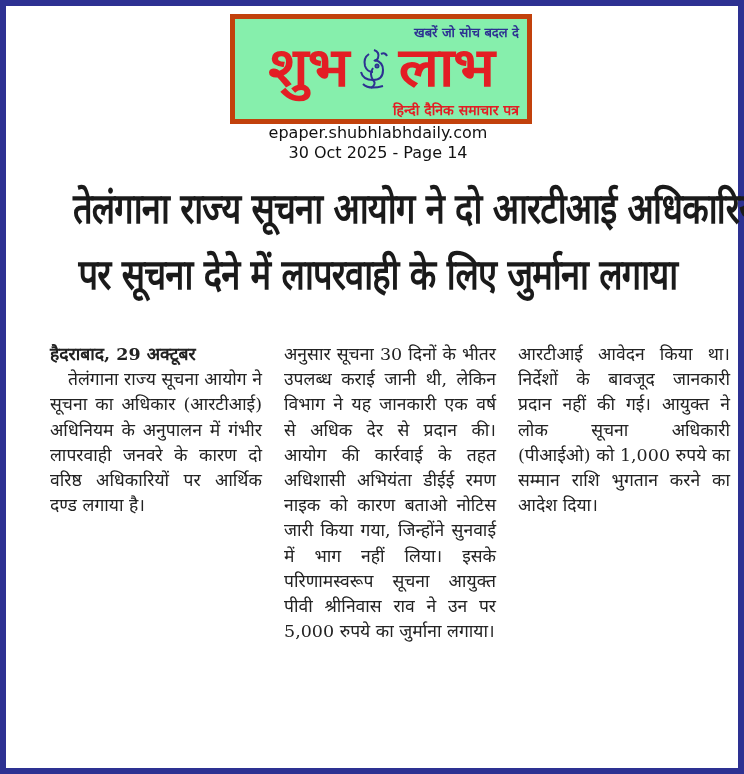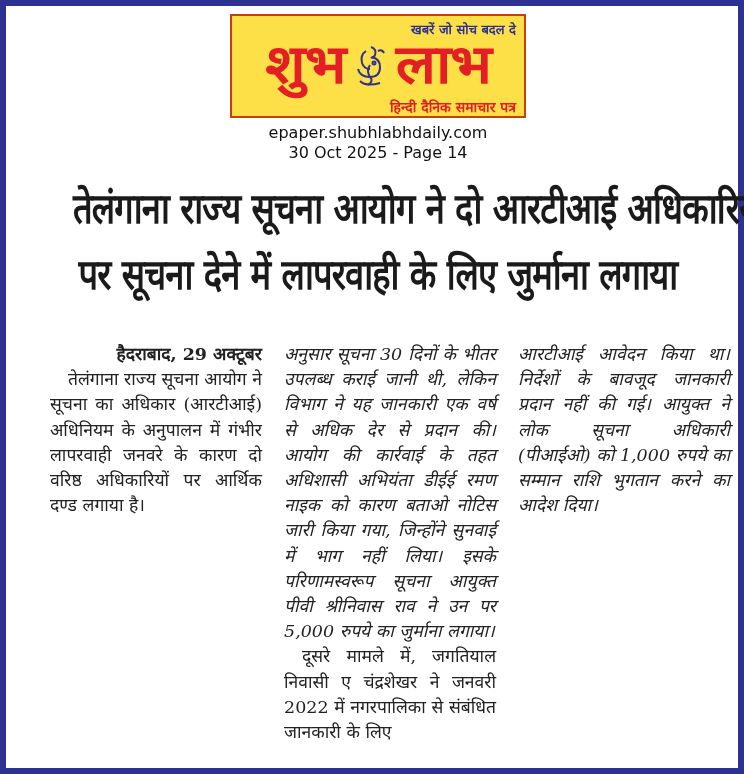--- a/index.html
+++ b/index.html
@@ -10,22 +10,22 @@
       box-sizing: border-box;
       border-top: 6px solid #2d3192;
       border-left: 6px solid #2d3192;
       border-right: 6px solid #2d3192;
       border-bottom: 6px solid #2d3192;
       background: #ffffff;
     }
     .masthead {
       position: absolute; left: 224px; top: 8px;
       width: 292px; height: 100px;
-      border: 2px solid #c2410c;
-      background: #fde047;
+      border: 5px solid #c2410c;
+      background: #86efac;
     }
     .tagline {
       position: absolute; right: 8px; top: 4px;
       color: #2d3192; font-size: 13px; font-weight: bold;
       font-family: "DejaVu Sans", sans-serif;
     }
     .brand {
       position: absolute; left: 6px; top: 16px;
       width: 280px; height: 64px;
       display: flex; align-items: center; justify-content: center;
@@ -61,23 +61,23 @@
       position: absolute; top: 336px; left: 44px; width: 690px; height: 430px;
       display: flex; gap: 22px;
     }
     .col {
       width: 212px;
       font-family: "DejaVu Serif", serif;
       font-size: 17.5px; line-height: 25.2px; color: #222;
       text-align: justify; text-align-last: auto;
     }
     .col p { margin: 0; text-indent: 18px; }
-    .col p.noindent { text-indent: 0; font-style: italic; }
+    .col p.noindent { text-indent: 0; }
     .dateline {
-      text-align: right; font-weight: bold; text-indent: 0 !important;
+      text-align: left; font-weight: bold; text-indent: 0 !important;
     }
   </style>
 </head>
 <body>
 
 <div class="frame">
 
   <div class="masthead">
     <div class="tagline">खबरें जो सोच बदल दे</div>
     <div class="brand">
@@ -110,20 +110,19 @@
     <div>पर सूचना देने में लापरवाही के लिए जुर्माना लगाया</div>
   </div>
 
   <div class="columns">
     <div class="col">
       <p class="dateline">हैदराबाद, 29 अक्टूबर</p>
       <p>तेलंगाना राज्य सूचना आयोग ने सूचना का अधिकार (आरटीआई) अधिनियम के अनुपालन में गंभीर लापरवाही जनवरे के कारण दो वरिष्ठ अधिकारियों पर आर्थिक दण्ड लगाया है।</p>
     </div>
     <div class="col">
       <p class="noindent">अनुसार सूचना 30 दिनों के भीतर उपलब्ध कराई जानी थी, लेकिन विभाग ने यह जानकारी एक वर्ष से अधिक देर से प्रदान की। आयोग की कार्रवाई के तहत अधिशासी अभियंता डीईई रमण नाइक को कारण बताओ नोटिस जारी किया गया, जिन्होंने सुनवाई में भाग नहीं लिया। इसके परिणामस्वरूप सूचना आयुक्त पीवी श्रीनिवास राव ने उन पर 5,000 रुपये का जुर्माना लगाया।</p>
-      <p>दूसरे मामले में, जगतियाल निवासी ए चंद्रशेखर ने जनवरी 2022 में नगरपालिका से संबंधित जानकारी के लिए</p>
     </div>
     <div class="col">
       <p class="noindent">आरटीआई आवेदन किया था। निर्देशों के बावजूद जानकारी प्रदान नहीं की गई। आयुक्त ने लोक सूचना अधिकारी (पीआईओ) को 1,000 रुपये का सम्मान राशि भुगतान करने का आदेश दिया।</p>
     </div>
   </div>
 
 </div>
 
 </body></html>

